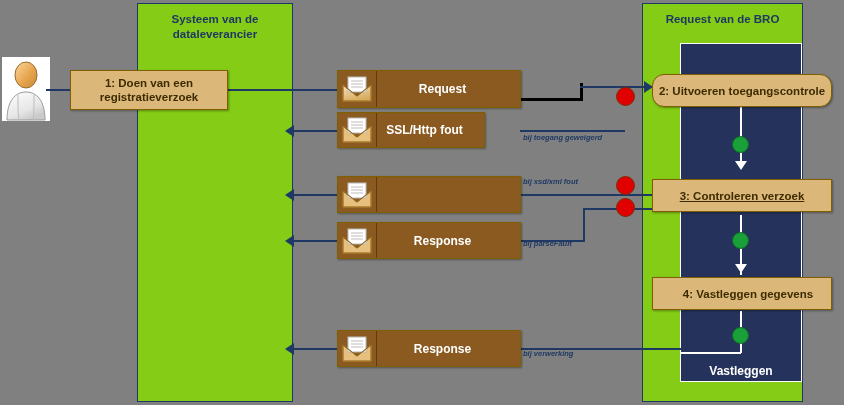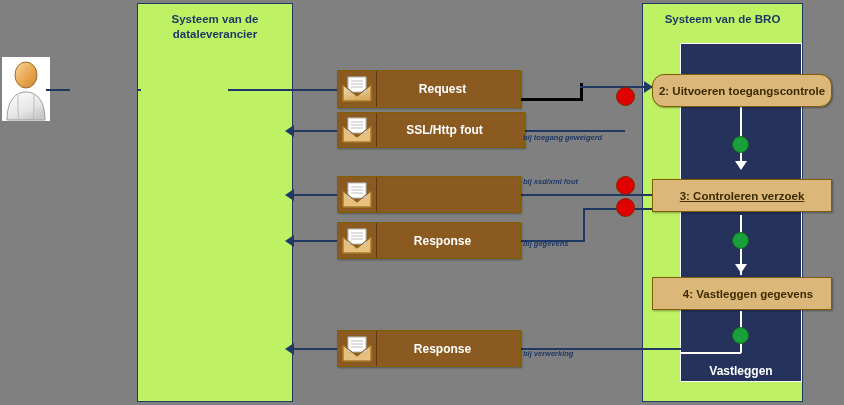--- a/index.html
+++ b/index.html
@@ -8,21 +8,21 @@
     background:#808080;
     font-family:"Liberation Sans", sans-serif;
     position:relative;
     overflow:hidden;
   }
   .canvas{position:absolute;left:0;top:0;width:844px;height:405px;}
 
   
   .lane{
     position:absolute;
-    background:#bef264;
+    background:#84cc16;
     border:1px solid #1f3864;
     box-sizing:border-box;
   }
   .lane-title{
     position:absolute;
     text-align:center;
     color:#1f3864;
     font-weight:bold;
     font-size:11.5px;
     line-height:15px;
@@ -145,21 +145,21 @@
 <body>
 
 <div class="canvas">
 
   <div class="lane" style="left:137px;top:3px;width:156px;height:399px;">
     <div class="lane-title" style="top:8px;">Systeem van de</div>
     <div class="lane-title" style="top:23px;">dataleverancier</div>
   </div>
 
   <div class="lane" style="left:642px;top:3px;width:161px;height:399px;">
-    <div class="lane-title" style="top:8px;">Systeem van de BRO</div>
+    <div class="lane-title" style="top:8px;">Request van de BRO</div>
   </div>
 
   <div class="darkband" style="left:680px;top:43px;width:122px;height:339px;">
   </div>
   <div class="darkband-label" style="left:680px;top:364px;width:122px;">Vastleggen</div>
 
   <div class="wline-v" style="left:740px;top:100px;height:62px;"></div>
   <div class="arrow-d" style="left:735px;top:161px;"></div>
 
   <div class="wline-v" style="left:740px;top:215px;height:60px;"></div>
@@ -220,20 +220,24 @@
   <div class="hline" style="left:137px;top:89px;width:4px;"></div>
 
   <div class="dot dot-red" style="left:616px;top:87px;"></div>
   <div class="dot dot-red" style="left:616px;top:176px;"></div>
   <div class="dot dot-red" style="left:616px;top:198px;"></div>
 
   <div class="dot dot-green" style="left:732px;top:136px;"></div>
   <div class="dot dot-green" style="left:732px;top:232px;"></div>
   <div class="dot dot-green" style="left:732px;top:327px;"></div>
 
+  <div class="act" style="left:70px;top:70px;width:158px;height:40px;flex-direction:column;">
+    <span>1: Doen van een</span>
+    <span>registratieverzoek</span>
+  </div>
 
   <div class="act" style="left:652px;top:74px;width:180px;height:33px;border-radius:12px;">
     <span>2: Uitvoeren toegangscontrole</span>
   </div>
 
   <div class="act" style="left:652px;top:179px;width:180px;height:33px;text-decoration:underline;">
     <span>3:  Controleren verzoek</span>
   </div>
 
   <div class="act" style="left:652px;top:277px;width:180px;height:33px;padding-left:12px;">
@@ -254,21 +258,21 @@
         <line x1="9" y1="5" x2="21" y2="5" stroke="#c8c8c8" stroke-width="1.2"></line>
         <line x1="9" y1="8" x2="21" y2="8" stroke="#c8c8c8" stroke-width="1.2"></line>
         <line x1="9" y1="11" x2="21" y2="11" stroke="#c8c8c8" stroke-width="1.2"></line>
         <path d="M1 9 L15 20 L29 9 L29 25 L1 25 Z" fill="none" stroke="#a87a2c" stroke-width="1"></path>
         <path d="M1 9 L15 20 L29 9" fill="none" stroke="#8e6520" stroke-width="1"></path>
       </svg>
     </span>
     <span class="mlabel">Request</span>
   </div>
 
-  <div class="msg" style="left:337px;top:112px;width:188px;height:36px;">
+  <div class="msg" style="left:337px;top:112px;width:148px;height:36px;">
     <span class="env">
       <svg width="30" height="26" viewBox="0 0 30 26">
         <path d="M1 9 L15 20 L29 9 L29 25 L1 25 Z" fill="#e8c07e" stroke="#a87a2c" stroke-width="1"></path>
         <rect x="6" y="1" width="18" height="15" fill="#ffffff" stroke="#b9b9b9" stroke-width="1"></rect>
         <line x1="9" y1="5" x2="21" y2="5" stroke="#c8c8c8" stroke-width="1.2"></line>
         <line x1="9" y1="8" x2="21" y2="8" stroke="#c8c8c8" stroke-width="1.2"></line>
         <line x1="9" y1="11" x2="21" y2="11" stroke="#c8c8c8" stroke-width="1.2"></line>
         <path d="M1 9 L15 20 L29 9 L29 25 L1 25 Z" fill="none" stroke="#a87a2c" stroke-width="1"></path>
         <path d="M1 9 L15 20 L29 9" fill="none" stroke="#8e6520" stroke-width="1"></path>
       </svg>
@@ -315,16 +319,16 @@
         <line x1="9" y1="11" x2="21" y2="11" stroke="#c8c8c8" stroke-width="1.2"></line>
         <path d="M1 9 L15 20 L29 9 L29 25 L1 25 Z" fill="none" stroke="#a87a2c" stroke-width="1"></path>
         <path d="M1 9 L15 20 L29 9" fill="none" stroke="#8e6520" stroke-width="1"></path>
       </svg>
     </span>
     <span class="mlabel">Response</span>
   </div>
 
   <div class="cond" style="left:523px;top:133px;">bij toegang geweigerd</div>
   <div class="cond" style="left:523px;top:177px;">bij xsd/xml fout</div>
-  <div class="cond" style="left:523px;top:239px;">bij gegevens</div>
+  <div class="cond" style="left:523px;top:239px;">bij parseFault</div>
   <div class="cond" style="left:523px;top:349px;">bij verwerking</div>
 
 </div>
 
 </body></html>

